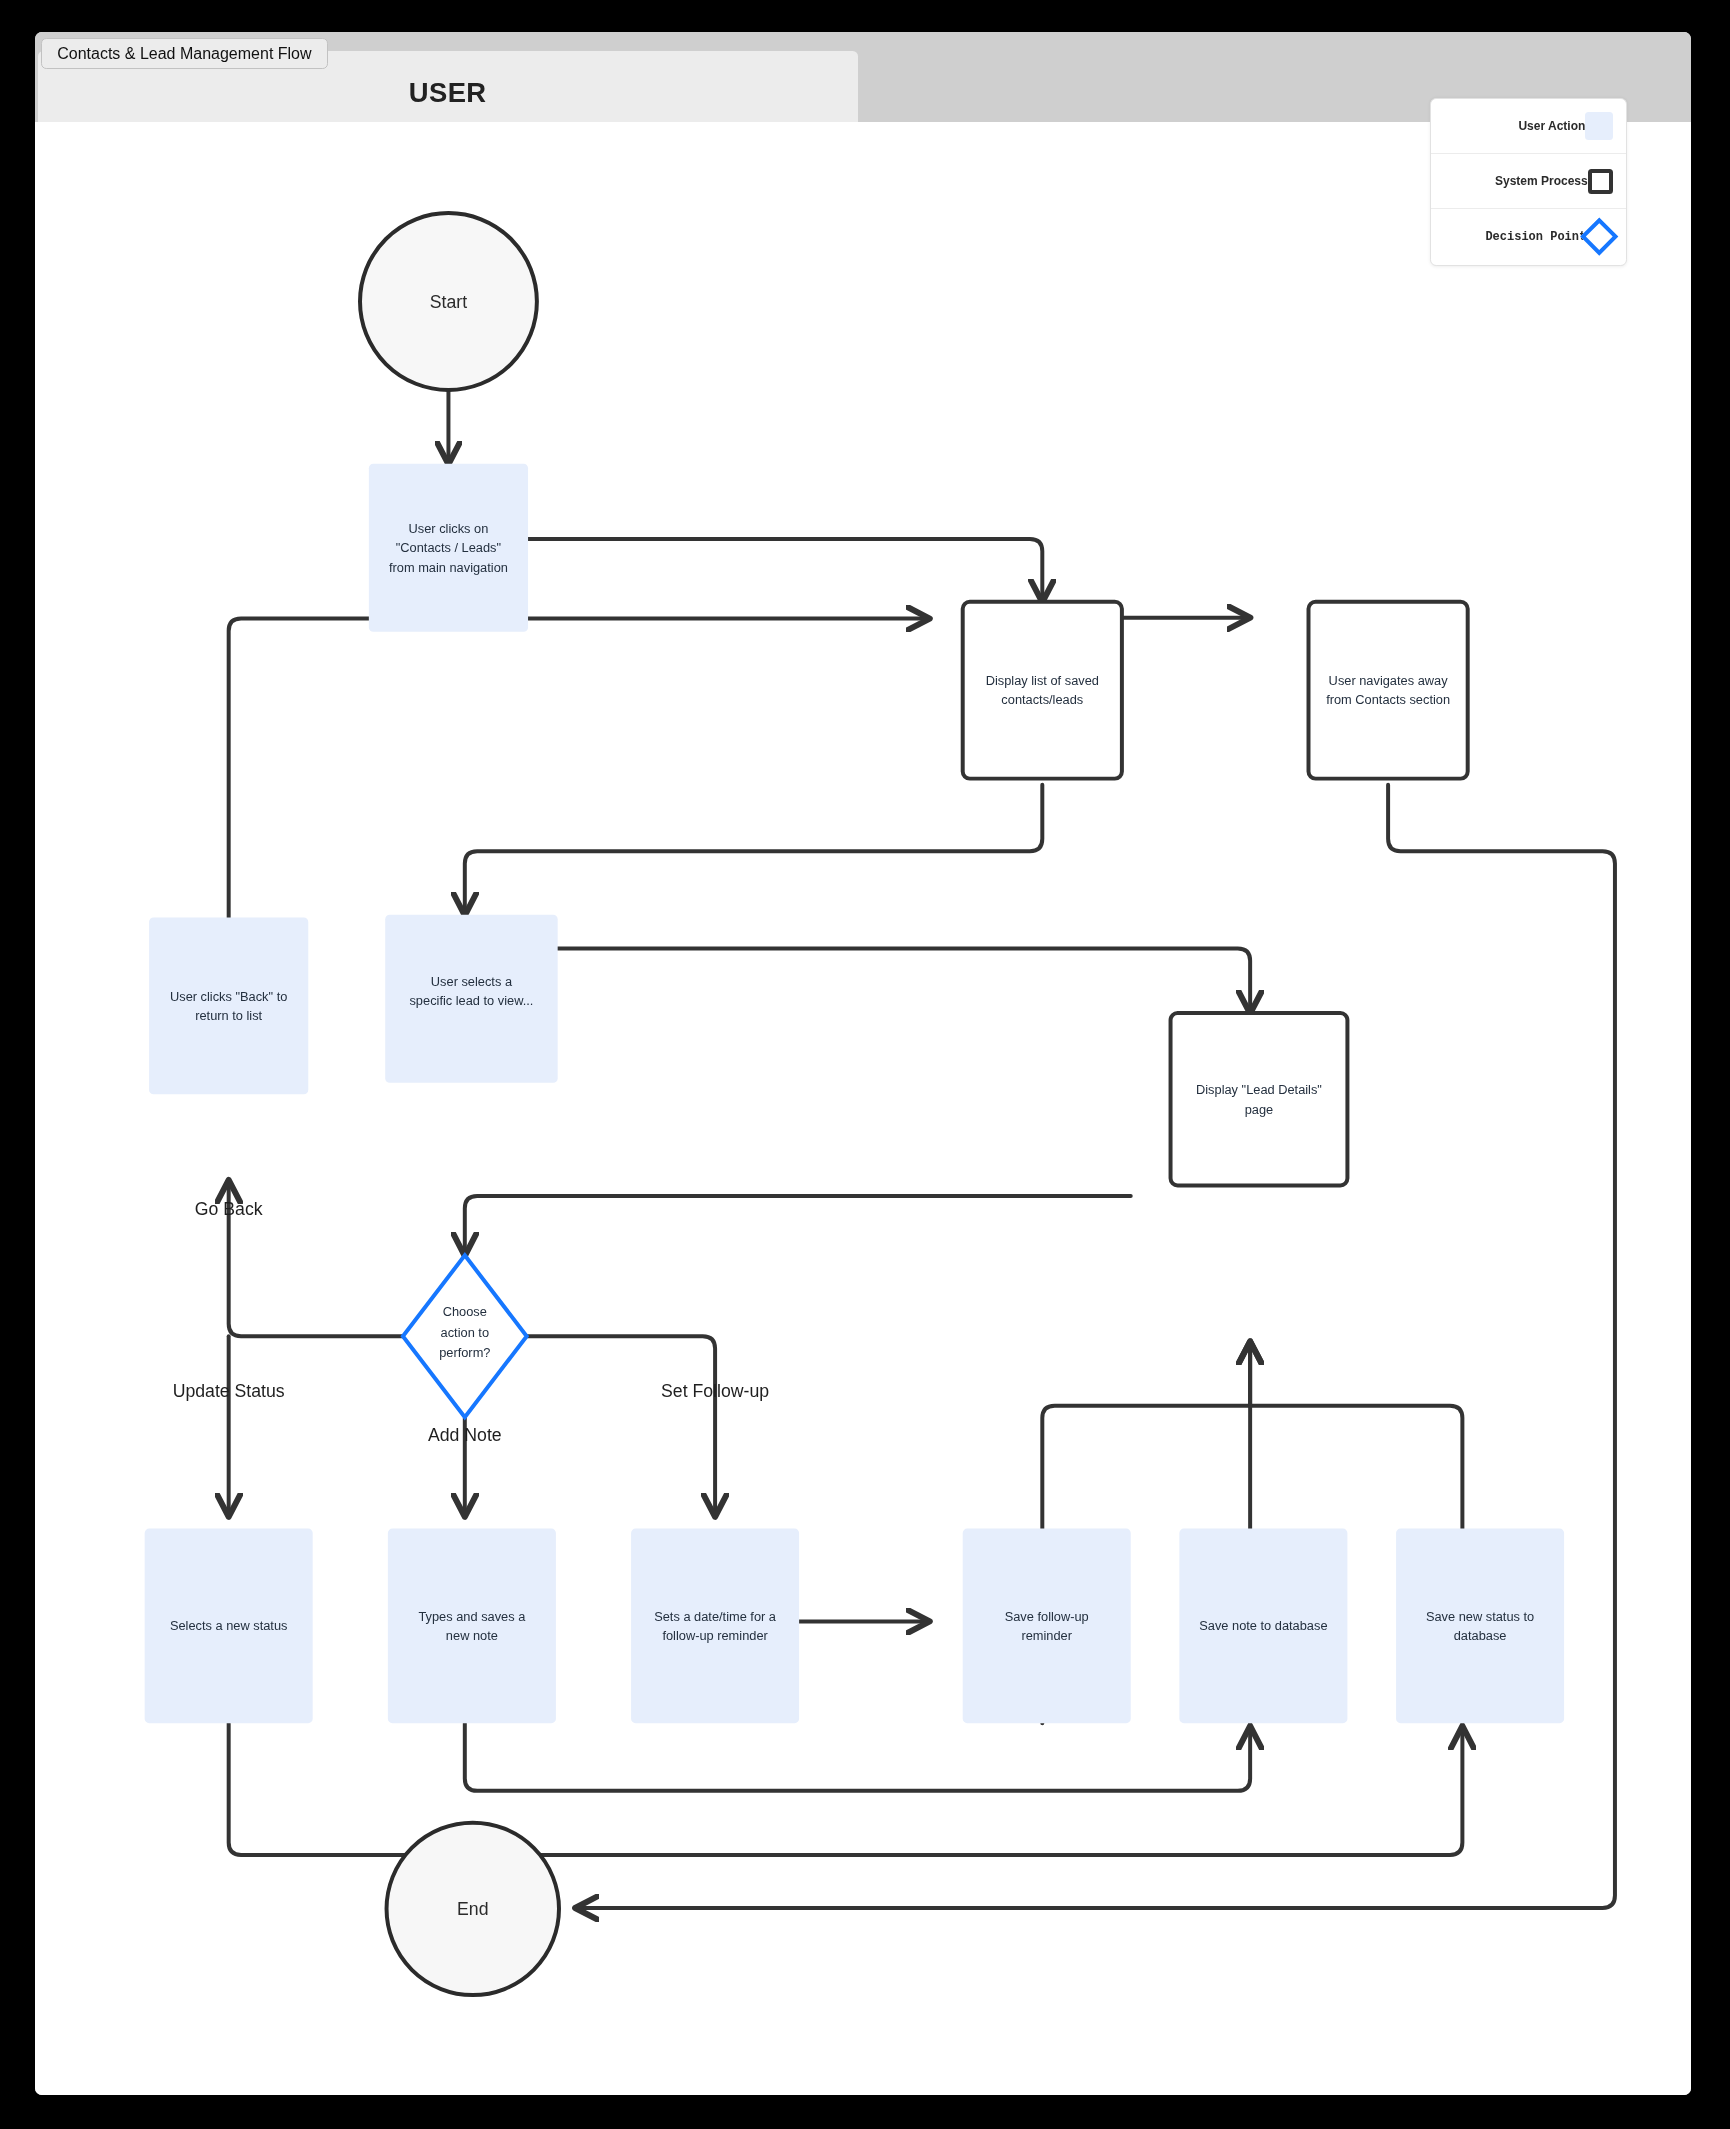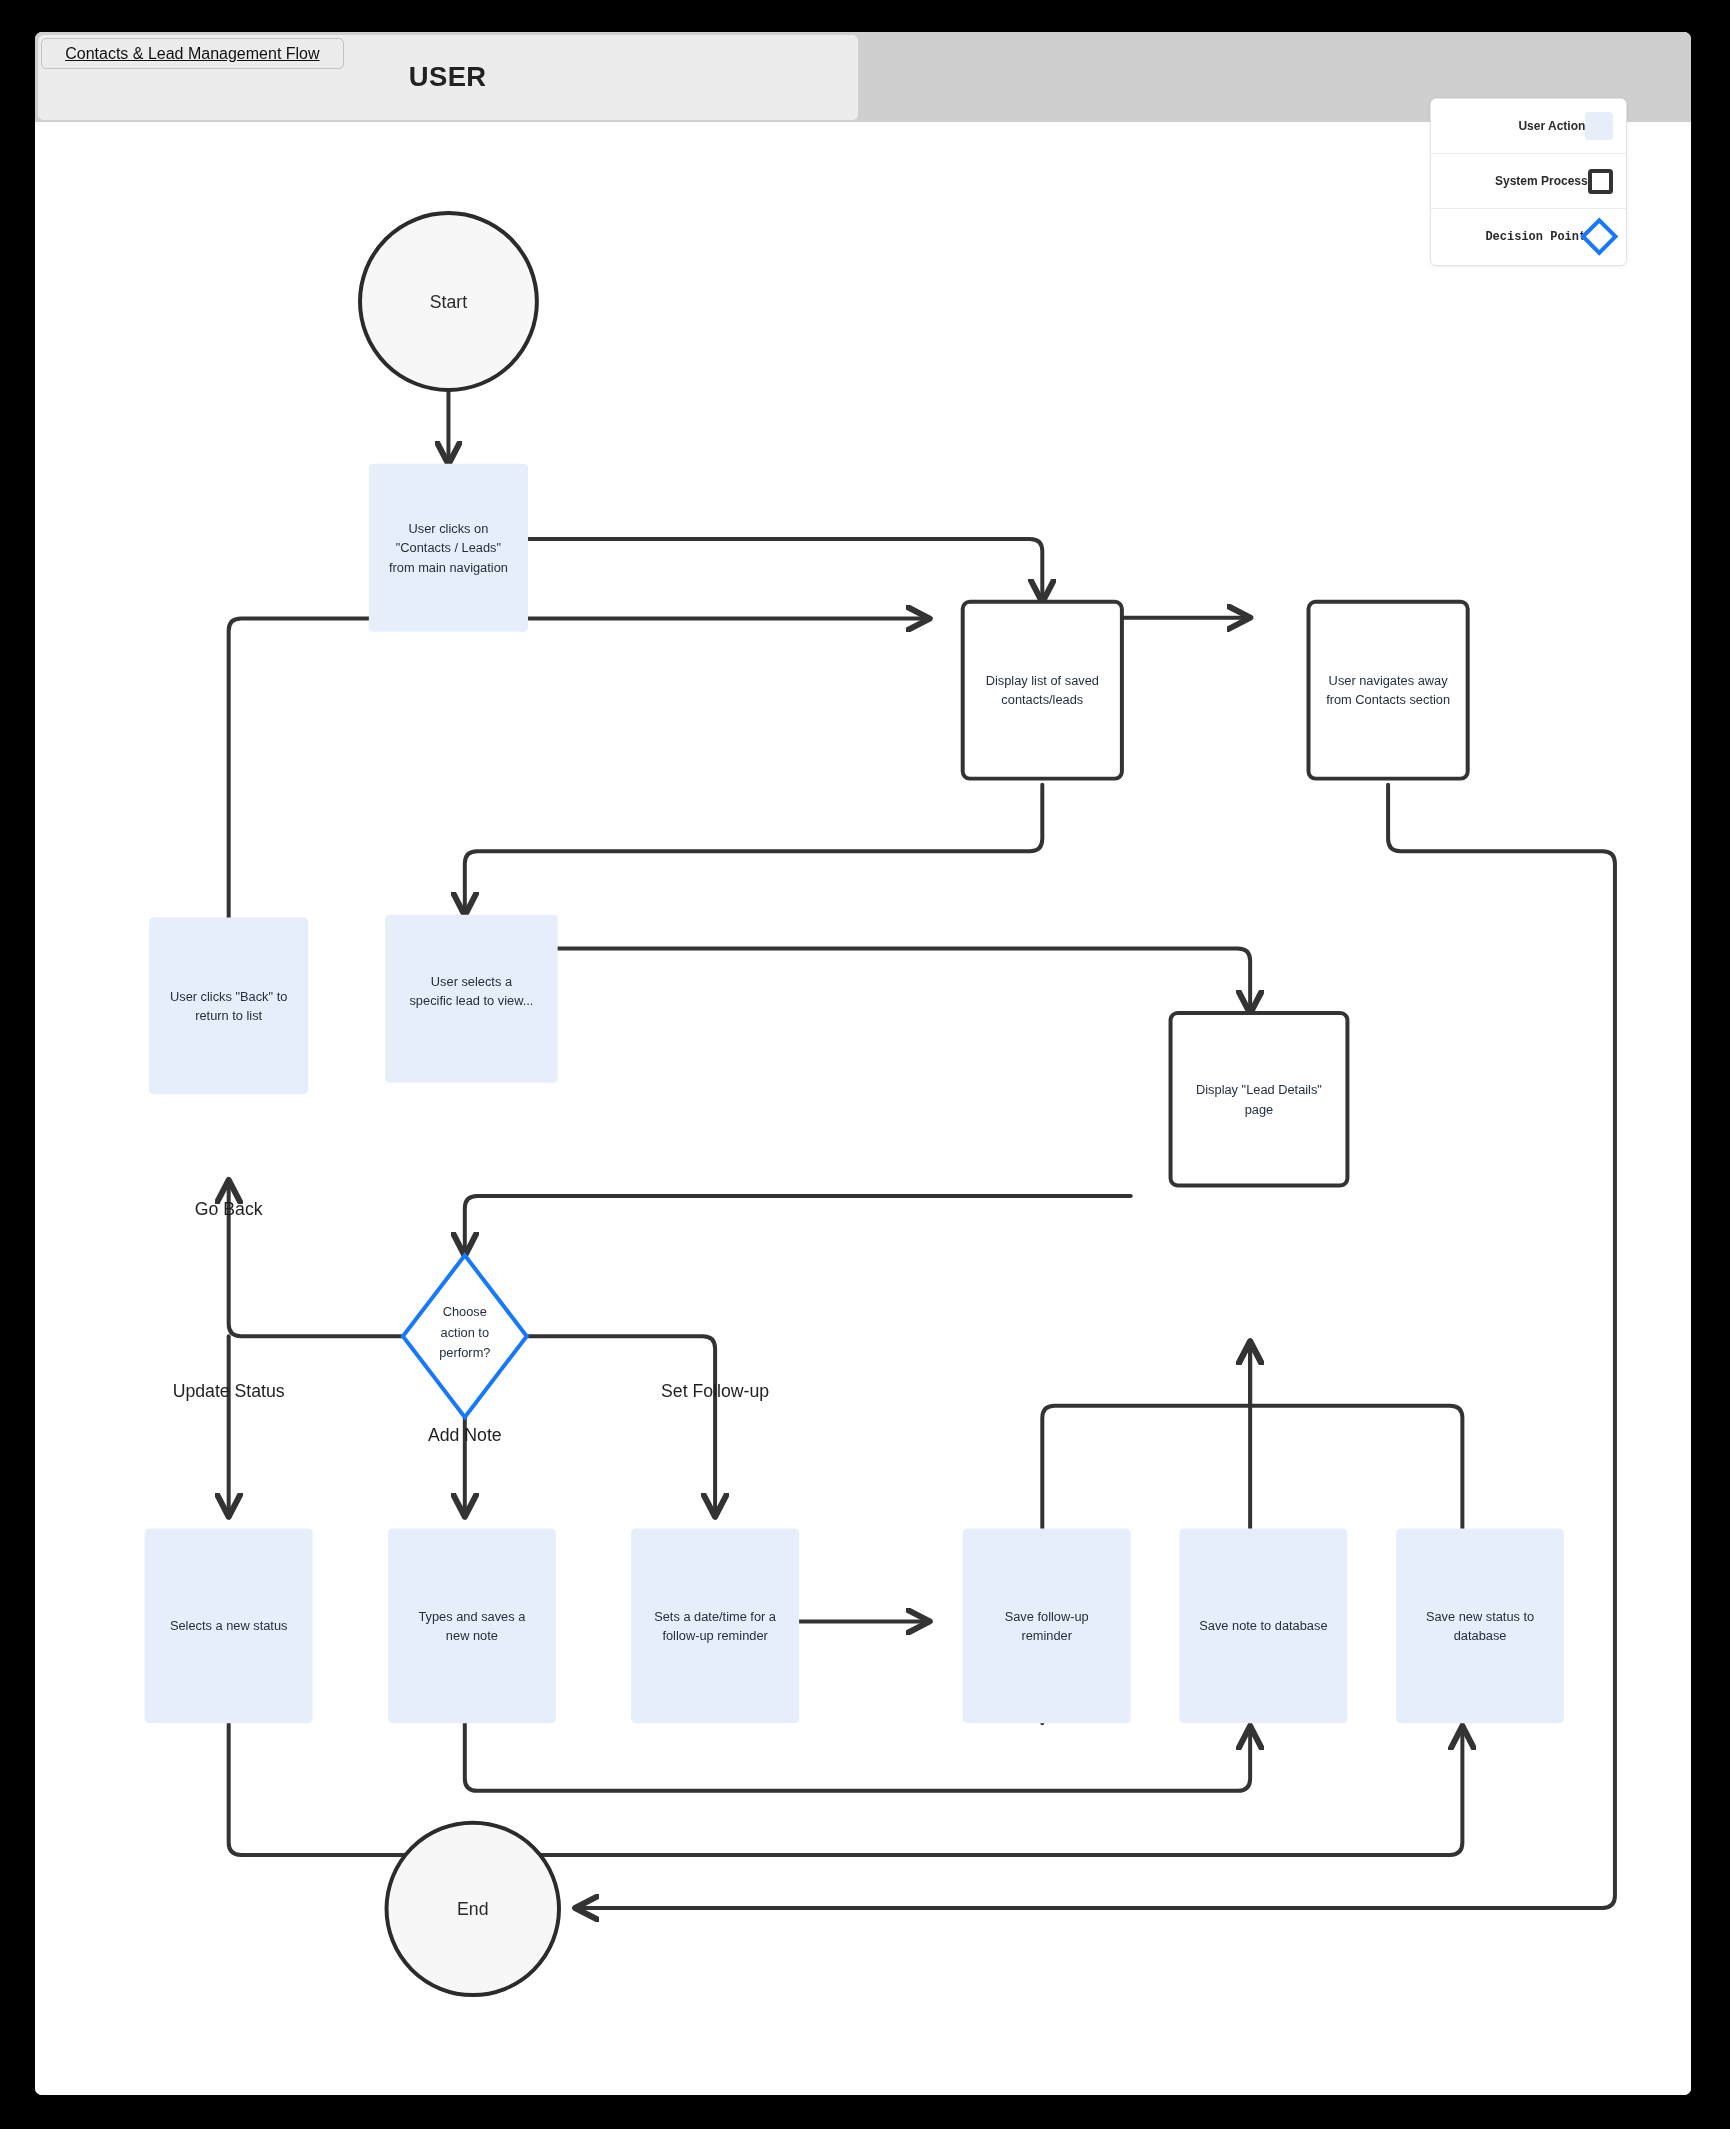--- a/index.html
+++ b/index.html
@@ -1,24 +1,24 @@
 <!DOCTYPE html>
 <html style="font-size:7px"><head>
 <meta charset="utf-8">
 <style>
   html,body{margin:0;padding:0;background:#000;}
   body{width:1730px;height:2129px;font-family:"Liberation Sans",sans-serif;}
   #page{position:absolute;left:35px;top:32px;width:1656px;height:2063px;background:#fff;border-radius:7px;box-shadow:0 1.8px 6.2px rgba(0,0,0,.18);overflow:hidden;}
   #lane-header{position:absolute;left:0;top:0;width:1656px;height:90px;background:#cfcfcf;}
   .lane{position:absolute;top:2.7px;height:85px;background:#ececec;border-radius:5.3px;display:flex;align-items:center;justify-content:center;}
-  #lane-user{left:2.7px;width:820px;}
+  #lane-user{left:2.7px;width:820px;margin-top:16px;}
   #lane-system{left:828px;width:826px;}
   .lane-title{font-size:27.4px;font-weight:bold;color:#222;letter-spacing:0.4px;}
-  #title-chip{position:absolute;left:6.2px;top:6.2px;height:29px;padding:0 23px;display:flex;align-items:center;
-     background:#ececec;border:0.9px solid #c2c2c2;border-radius:5.3px;font-size:16px;color:#111;z-index:5;white-space:nowrap;text-decoration:underline;}
+  #title-chip{position:absolute;left:6.2px;top:6.2px;height:29px;padding:0 15px;display:flex;align-items:center;
+     background:#ececec;border:0.9px solid #c2c2c2;border-radius:5.3px;font-size:16px;color:#111;z-index:5;white-space:nowrap;}
   #canvas{position:absolute;left:0;top:90px;width:1656px;height:1973px;background:#fff;}
   svg{position:absolute;left:0;top:0;}
   .nodeText{font-family:"Liberation Sans",sans-serif;fill:#1f2937;text-anchor:middle;}
   .terminal-label{font-size:40px;fill:#2b2b2b;}
   .box-label{font-size:29px;fill:#24303f;}
   .edge-label{font-size:40px;fill:#1f1f1f;text-anchor:middle;}
   .flow{fill:none;stroke:#333333;stroke-width:9;stroke-linecap:round;stroke-linejoin:round;}
   .ua{fill:#e6eefc;}
   .sp{fill:#ffffff;stroke:#333333;stroke-width:9;}
   .term{fill:#f7f7f7;stroke:#2b2b2b;stroke-width:9;}

